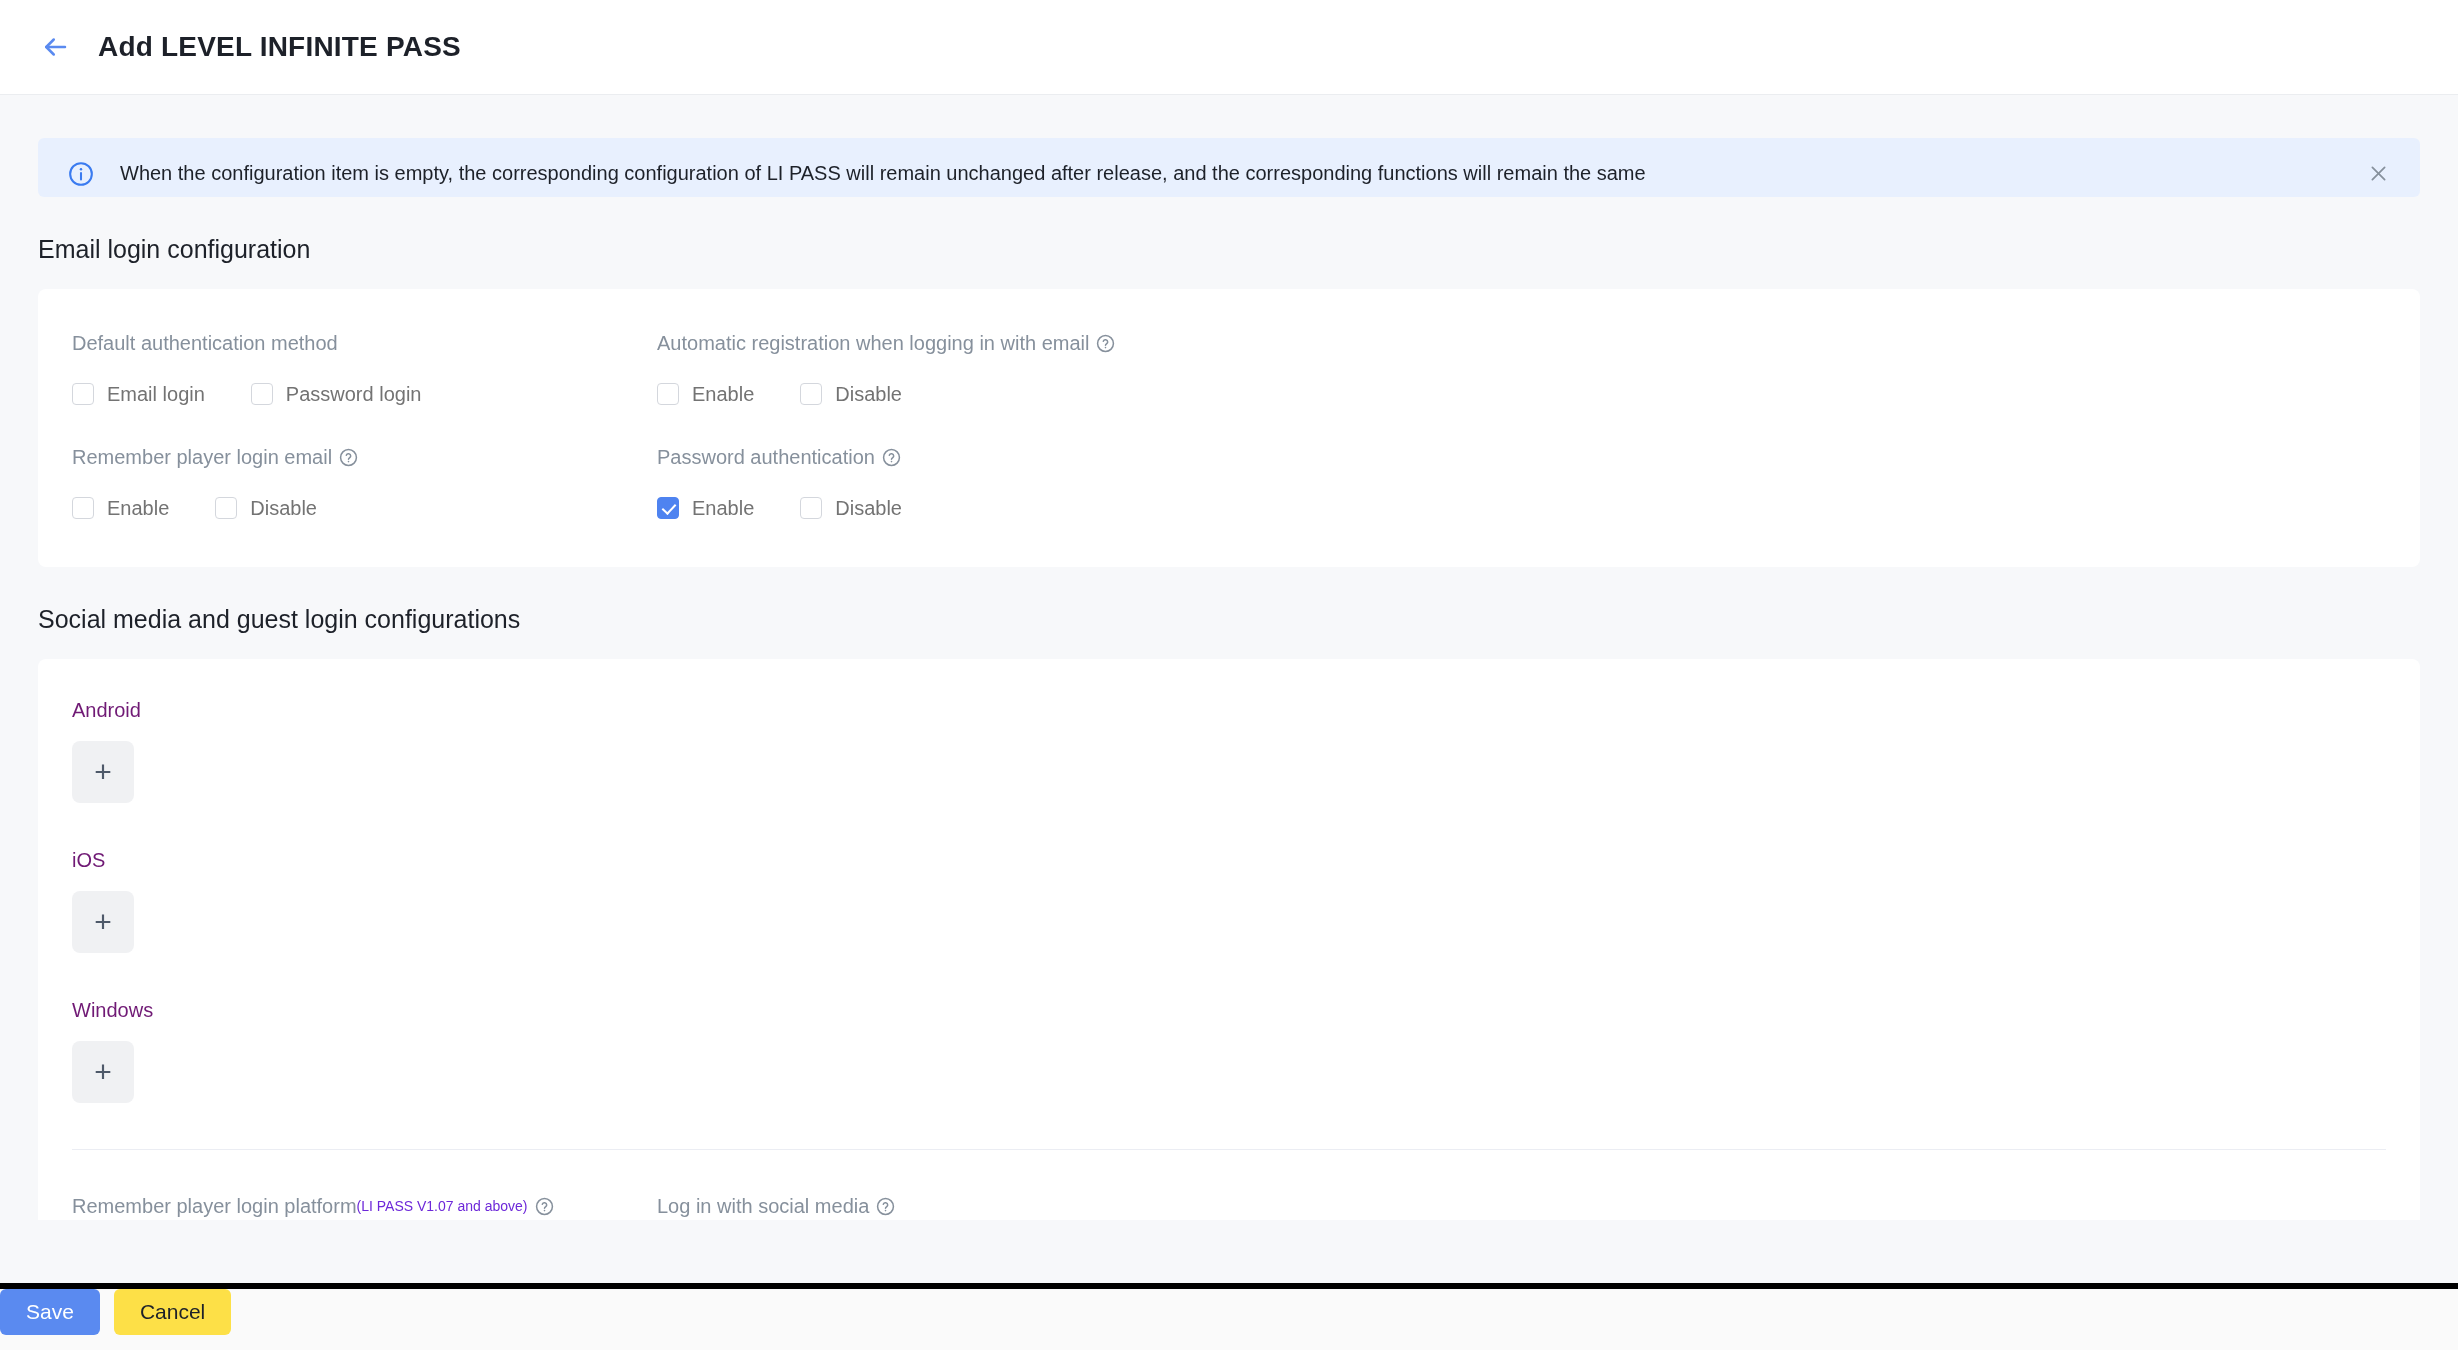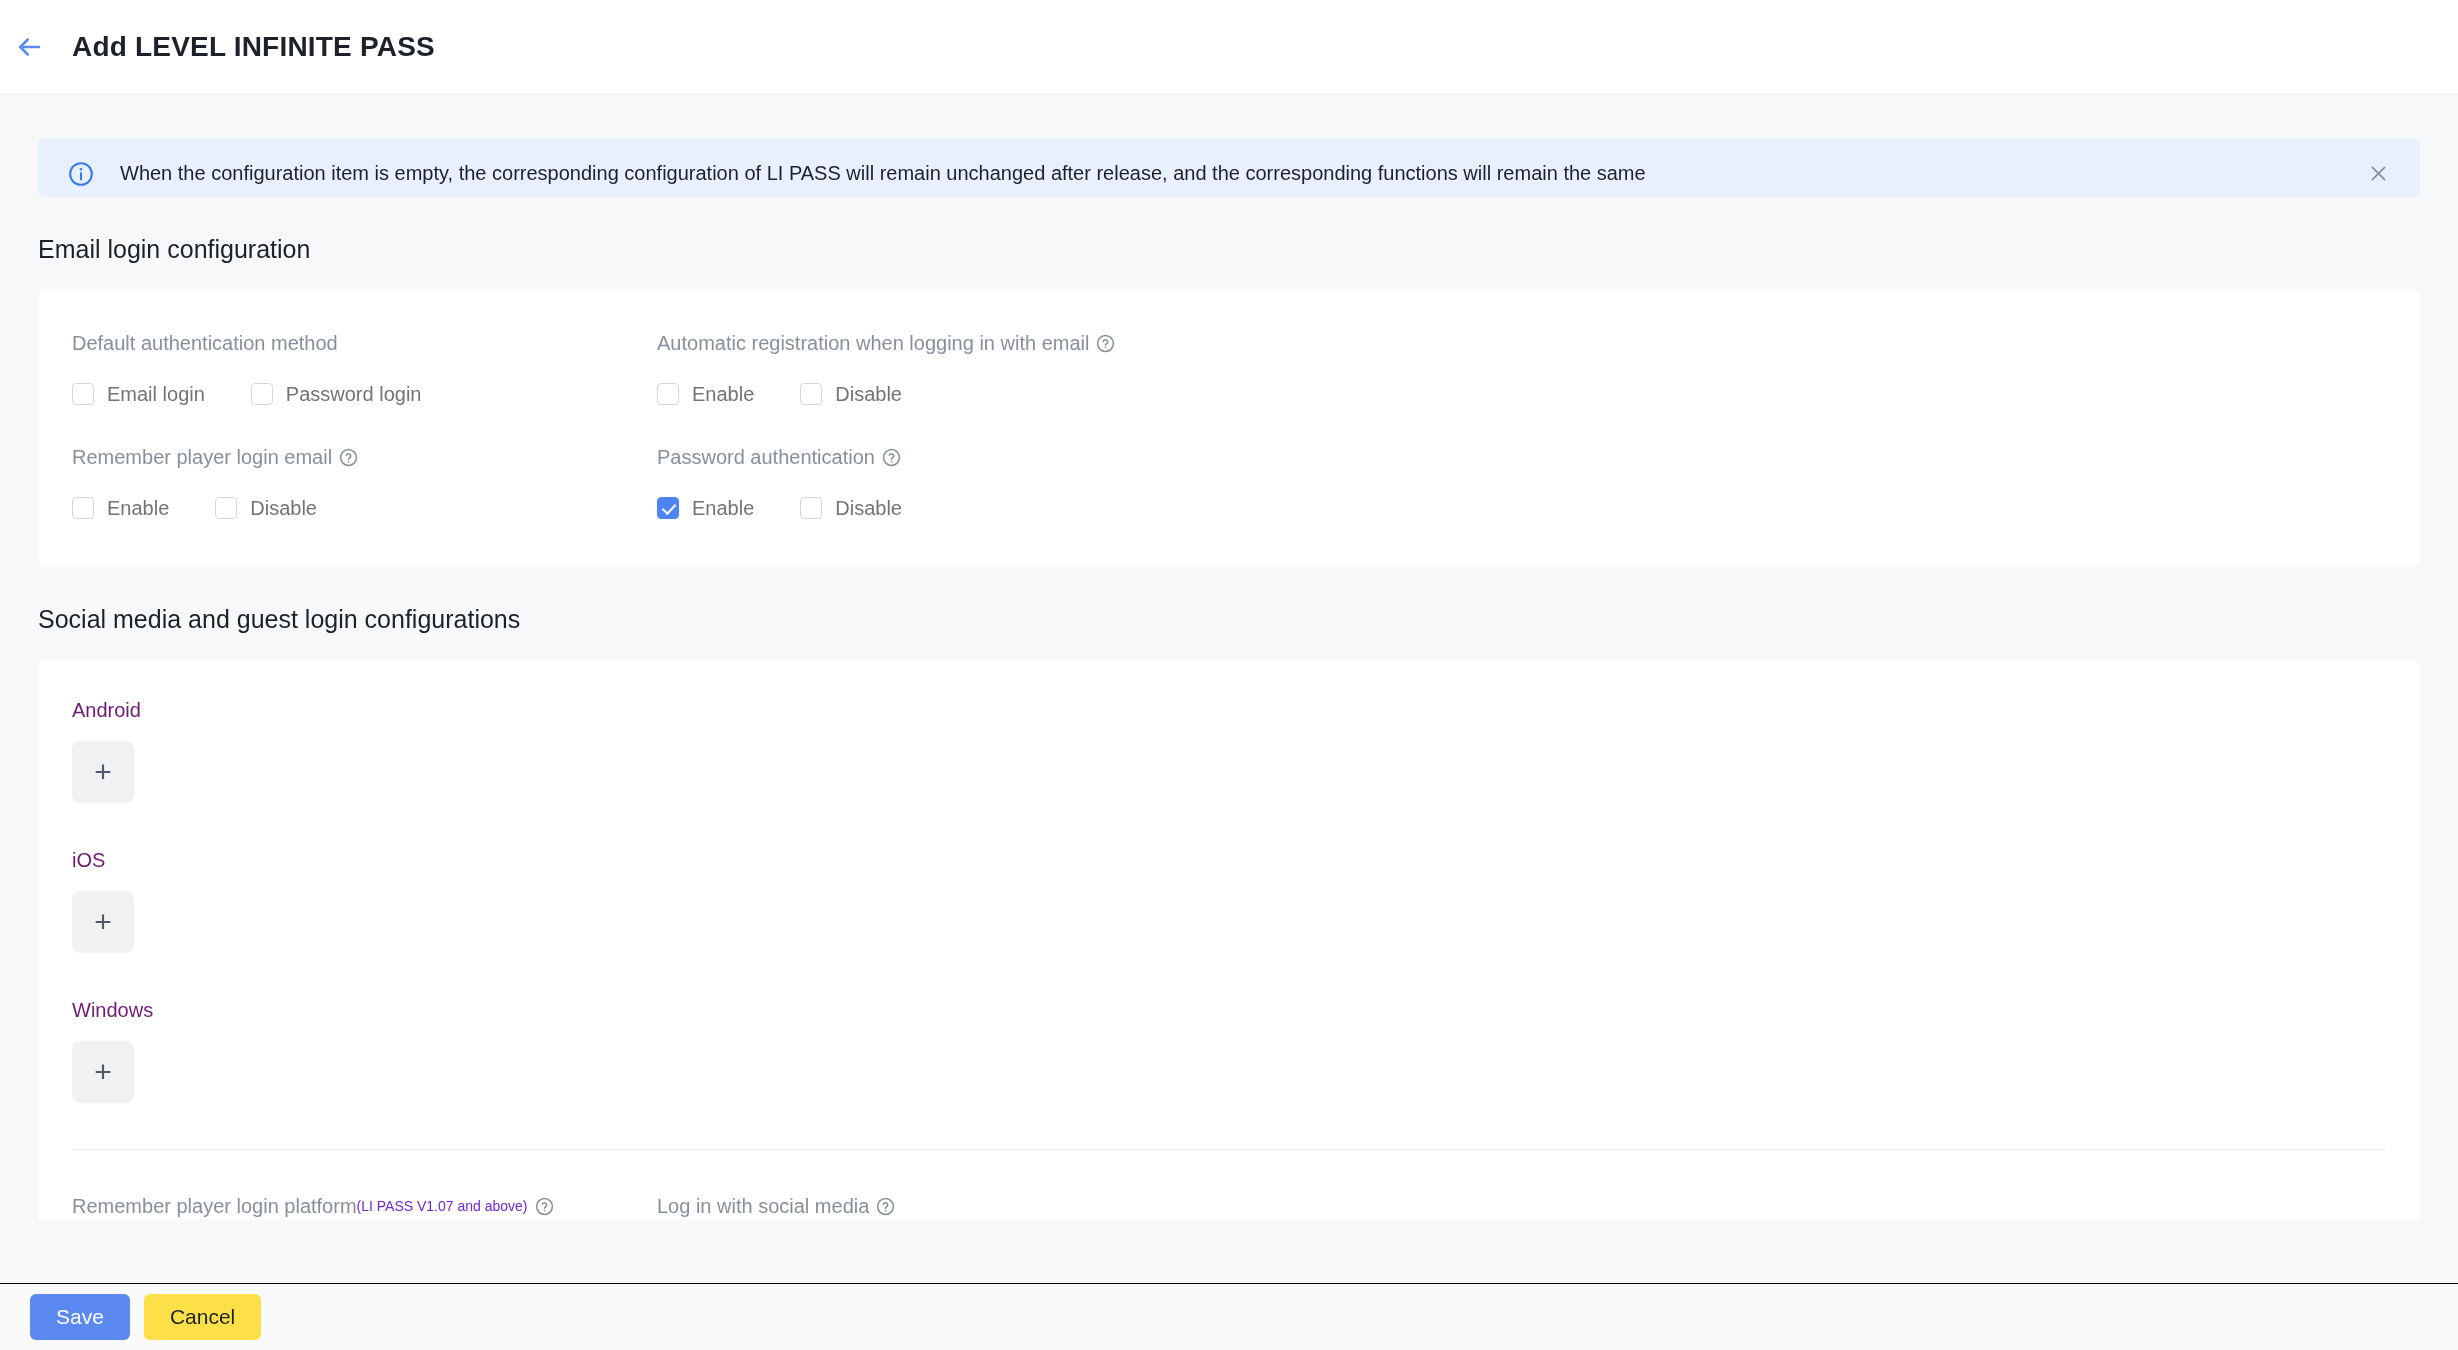--- a/index.html
+++ b/index.html
@@ -11,21 +11,21 @@
     font-family: "Liberation Sans", sans-serif;
   }
   .app { position: relative; width: 2458px; height: 1350px; background: #f7f8fa; }
 
   
   .header {
     position: absolute; top: 0; left: 0; right: 0; height: 95px;
     background: #ffffff;
     border-bottom: 1px solid #ebedf0;
     display: flex; align-items: center;
-    padding-left: 12px;
+    padding-left: 38px;
   }
   .back-arrow {
     width: 34px; height: 34px;
     display: flex; align-items: center; justify-content: center;
     cursor: pointer; flex: none;
   }
   .back-arrow svg { display: block; }
   .page-title {
     margin-left: 26px;
     font-size: 28px;
@@ -173,23 +173,22 @@
   .divider {
     height: 1px;
     background: #ebedf3;
     margin: 46px 34px 0 34px;
   }
 
   
   .footer {
     position: absolute; left: 0; right: 0; bottom: 0; height: 67px;
     background: #fafafa;
-    border-top: 1px solid #000000;
-    display: flex; align-items: center;
-    padding-left: 30px;
+    border-top: 6px solid #000000;
+    display: flex; 
   }
   .btn {
     height: 46px;
     border-radius: 6px;
     border: none;
     font-size: 21px;
     font-family: "Liberation Sans", sans-serif;
     cursor: pointer;
     padding: 0 26px;
     display: inline-flex; align-items: center; justify-content: center;

